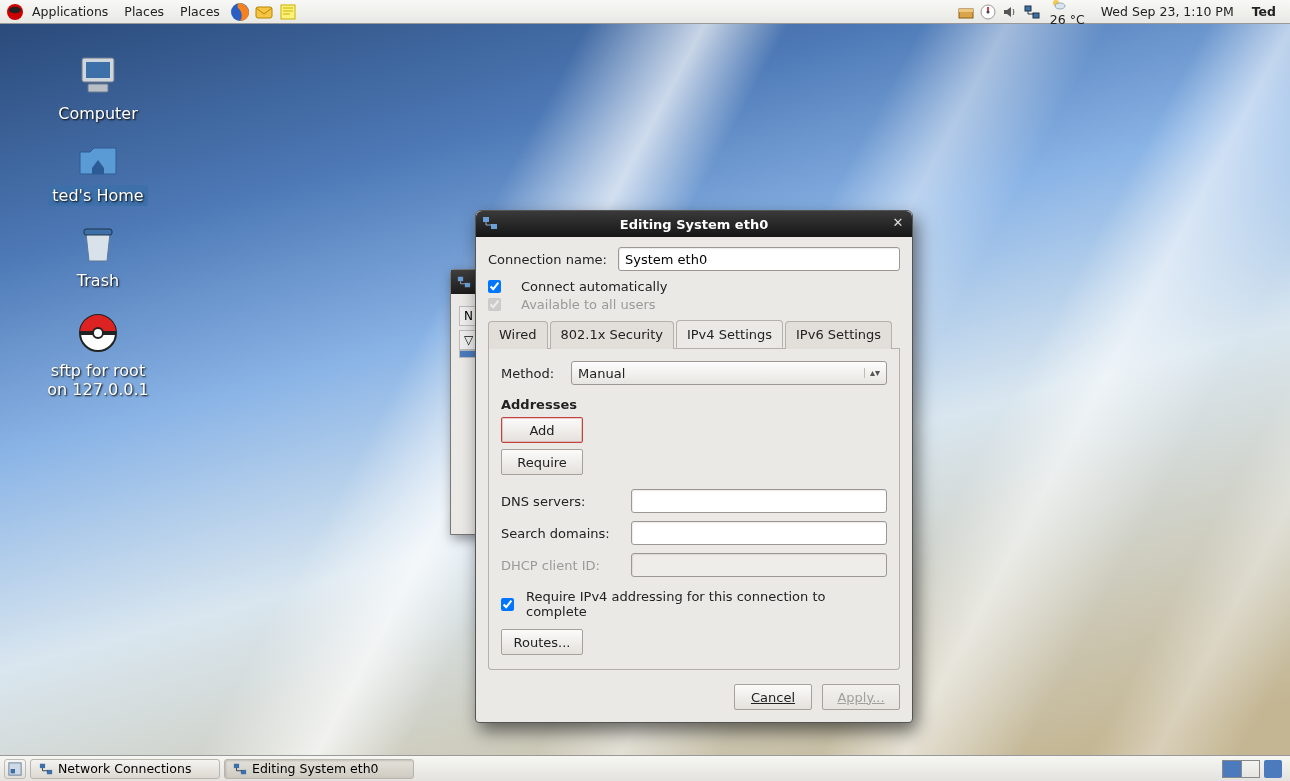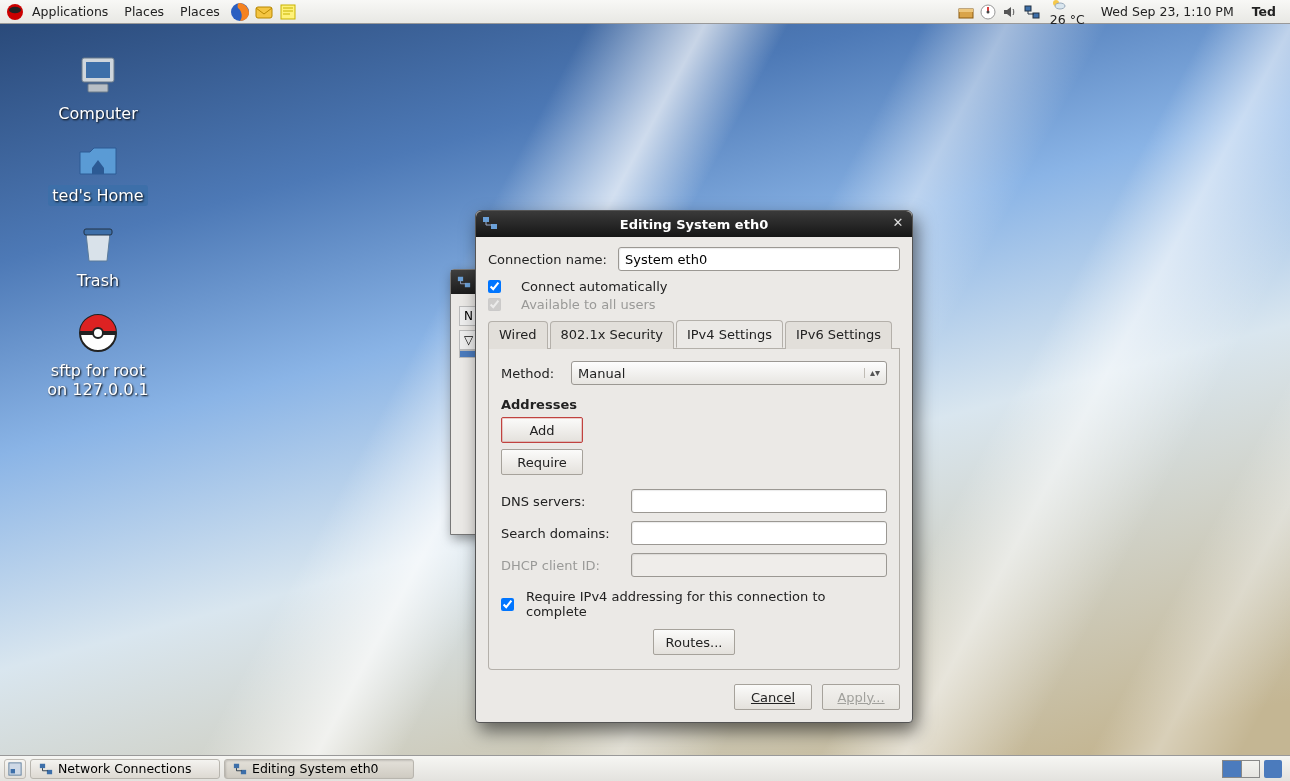--- a/index.html
+++ b/index.html
@@ -72,21 +72,21 @@
 .btn-col { display:flex; flex-direction:column; gap:6px; width:82px;}
 .btn { height:26px; border:1px solid #a6a29b; border-radius:2px; background:linear-gradient(#fbfbfa,#e4e1dc); font-size:13px; cursor:pointer; display:flex; align-items:center; justify-content:center;}
 .btn.highlight { border:1px solid #c1423f; box-shadow:0 0 0 1px rgba(193,66,63,.25) inset;}
 .btn.disabled { color:#a0a09c; background:linear-gradient(#f2f1ee,#e6e4df); cursor:default;}
 
 .field-grid { display:grid; grid-template-columns:122px 1fr; gap:8px 8px; align-items:center; margin-top:14px; font-size:13px;}
 .field-grid .lbl.disabled{ color:#9a9a98;}
 .field-grid input.disabled{ background:#efedea; color:#aaa;}
 
 .require-row{ display:flex; align-items:center; gap:12px; margin-top:12px; font-size:13px;}
-.routes-row{ display:flex; justify-content:center; margin-top:10px;}
+.routes-row{ display:flex; justify-content:flex-start; margin-top:10px;}
 
 .dialog-buttons { display:flex; justify-content:flex-end; gap:10px; margin-top:14px;}
 .dialog-buttons .btn{ width:78px;text-decoration:underline;}
 
 
 .bottom-panel { position:absolute; left:0; right:0; bottom:0; height:26px; background:linear-gradient(#f6f6f3,#e3e2de); border-top:1px solid #999; display:flex; align-items:center; font-size:12.5px; z-index:100; padding:0 4px; gap:4px;}
 .task-btn { height:20px; display:flex; align-items:center; gap:5px; padding:0 8px; border:1px solid #b8b5ae; background:linear-gradient(#f4f3f0,#ddd9d2); border-radius:3px; cursor:pointer; min-width:190px;text-align:right;}
 .task-btn.active { background:linear-gradient(#e4e1da,#cfcbc2); box-shadow:inset 1px 1px 2px rgba(0,0,0,.15);}
 .task-btn .ticon{ width:14px; height:14px;}
 .bottom-panel .right { margin-left:auto; display:flex; align-items:center; gap:4px; padding-right:4px;}

